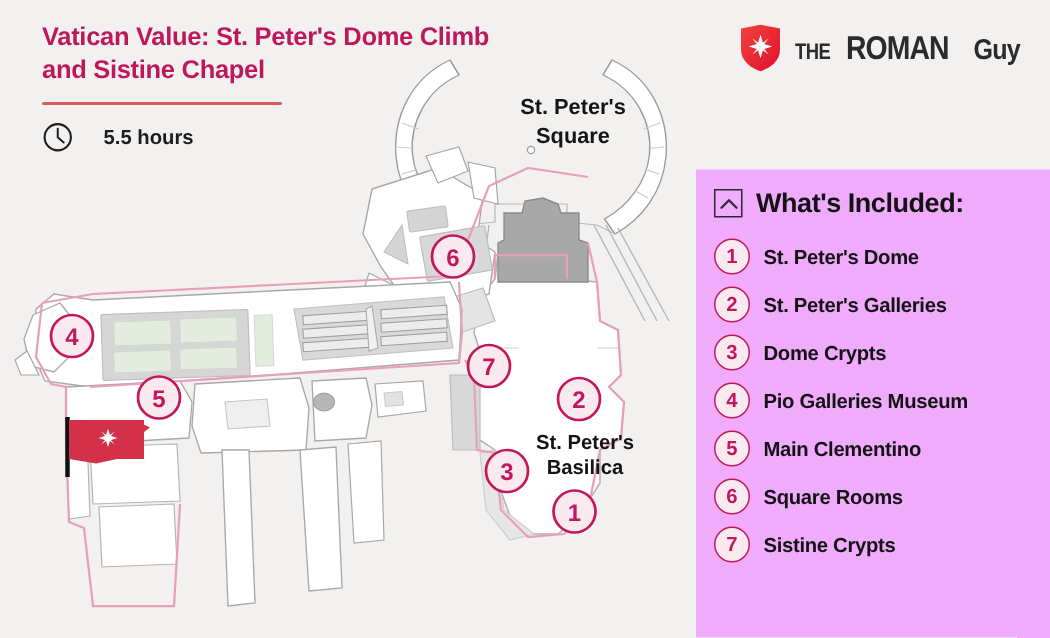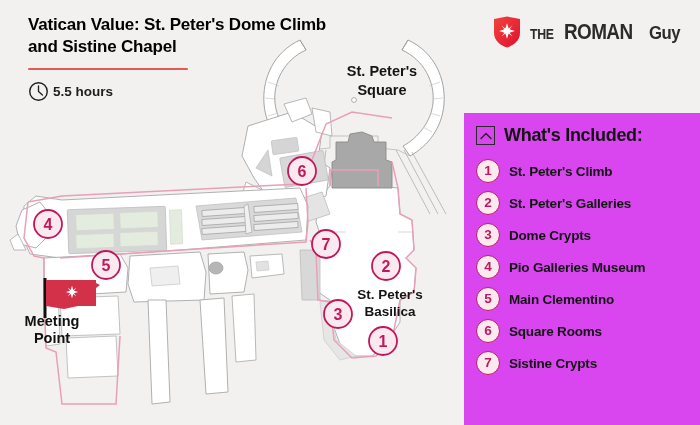--- a/index.html
+++ b/index.html
@@ -8,28 +8,28 @@
     font-family:"Liberation Sans", sans-serif;
     background:#f2f1f0;
     position:relative;
     overflow:hidden;
   }
   #stage { position:absolute; inset:0; }
 
   
   .title-block { position:absolute; left:28px; top:14px; width:300px; }
   .title {
-    font-size:17px; font-weight:bold; color:#000000;
+    font-size:17px; font-weight:bold; color:#be185d;
     line-height:1.32; letter-spacing:-0.2px;
   }
   .title-rule {
     width:160px; height:2.5px; background:#e05a5a;
     margin-top:9px; border-radius:1px;
   }
-  .duration { display:flex; align-items:center; gap:4px; margin-top:11px; }
+  .duration { display:flex; align-items:center; gap:20px; margin-top:11px; }
   .duration-text { font-size:13.5px; font-weight:bold; color:#1d1d1d; }
 
   
   .logo { position:absolute; right:16px; top:16px; display:flex; align-items:center; gap:8px; }
   .logo-word { display:flex; align-items:baseline; gap:5px; }
   .logo-the { font-size:15px; font-weight:bold; color:#2b2b2b; letter-spacing:-0.4px;
               transform:scaleX(.82); transform-origin:left; }
   .logo-roman { font-size:22px; font-weight:bold; color:#2b2b2b; letter-spacing:-0.7px;
                 transform:scaleX(.86); transform-origin:left; }
   .logo-guy { font-size:19px; font-weight:bold; color:#2b2b2b; letter-spacing:-0.6px;
@@ -41,21 +41,21 @@
   
   .meeting-label {
     position:absolute; left:6px; top:313px; width:92px;
     text-align:center; font-size:14.5px; font-weight:bold;
     color:#101010; line-height:1.18;
   }
 
   
   .legend {
     position:absolute; left:464px; top:113px; width:236px; height:312px;
-    background:#d946ef; padding:12px 10px 0 12px;
+    background:#f0abfc; padding:12px 10px 0 12px;
   }
   .legend-head { display:flex; align-items:center; gap:9px; margin-bottom:9px; }
   .legend-head-title { font-size:18px; font-weight:bold; color:#131313; letter-spacing:-0.3px; }
   .chev-box {
     width:19px; height:19px; border:1.6px solid #2a2a2a;
     display:flex; align-items:center; justify-content:center; flex:0 0 auto;
   }
   .legend-row { display:flex; align-items:center; gap:9px; height:32px; }
   .legend-label { font-size:13.5px; font-weight:bold; color:#131313; letter-spacing:-0.2px; }
   .num-badge {
@@ -235,24 +235,20 @@
           <circle cx="302" cy="171" r="14" fill="#fbe9f0" stroke="#c2185b" stroke-width="1.8"></circle>
           <text x="302" y="177" text-anchor="middle" font-family="Liberation Sans, sans-serif" font-size="16" font-weight="bold" fill="#c2185b">6</text>
         </g>
         <g>
           <circle cx="326" cy="244" r="14" fill="#fbe9f0" stroke="#c2185b" stroke-width="1.8"></circle>
           <text x="326" y="250" text-anchor="middle" font-family="Liberation Sans, sans-serif" font-size="16" font-weight="bold" fill="#c2185b">7</text>
         </g>
       </g>
   </svg>
 
-  <div class="meeting-label">
-    <div>Meeting</div>
-    <div>Point</div>
-  </div>
 
   <div class="title-block">
     <div class="title">Vatican Value: St. Peter's Dome Climb and Sistine Chapel</div>
     <div class="title-rule"></div>
     <div class="duration">
       <svg width="21" height="21" viewBox="0 0 24 24">
         <circle cx="12" cy="12" r="10" fill="none" stroke="#1d1d1d" stroke-width="1.6"></circle>
         <path d="M12 5.5 L12 12 L16.5 16" fill="none" stroke="#1d1d1d" stroke-width="1.5" stroke-linecap="round"></path>
       </svg>
       <span class="duration-text">5.5 hours</span>
@@ -281,21 +277,21 @@
       <span class="chev-box">
         <svg width="12" height="8" viewBox="0 0 12 8">
           <path d="M1,6.5 L6,1.5 L11,6.5" fill="none" stroke="#2a2a2a" stroke-width="1.5" stroke-linecap="round" stroke-linejoin="round"></path>
         </svg>
       </span>
       <span class="legend-head-title">What's Included:</span>
     </div>
     <div id="legend-list">
         <div class="legend-row">
           <span class="num-badge">1</span>
-          <span class="legend-label">St. Peter's Climb</span>
+          <span class="legend-label">St. Peter's Dome</span>
         </div>
         <div class="legend-row">
           <span class="num-badge">2</span>
           <span class="legend-label">St. Peter's Galleries</span>
         </div>
         <div class="legend-row">
           <span class="num-badge">3</span>
           <span class="legend-label">Dome Crypts</span>
         </div>
         <div class="legend-row">

